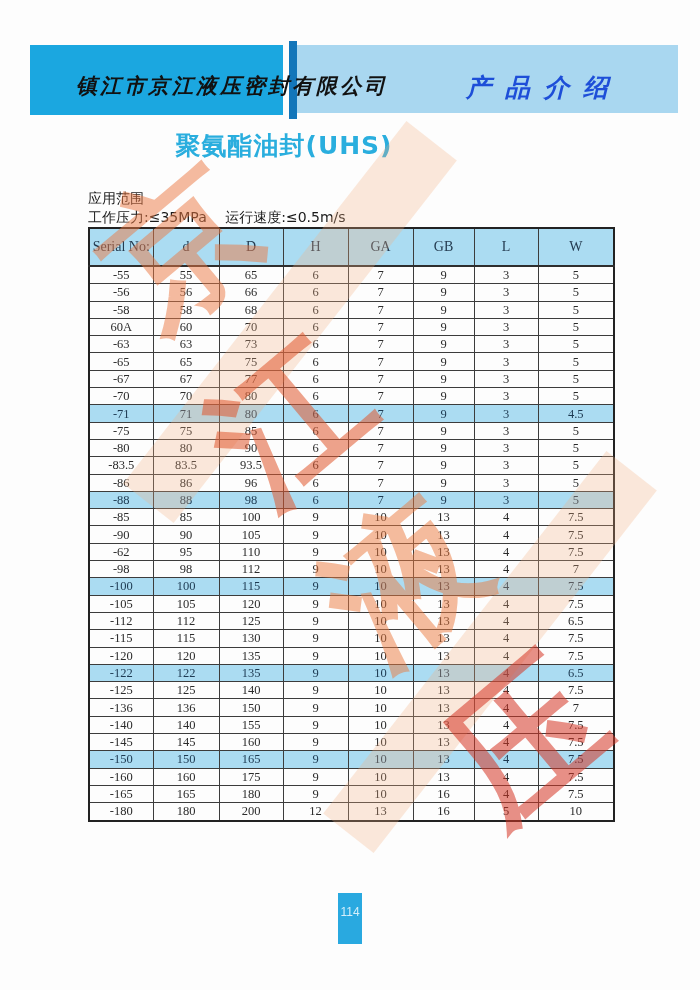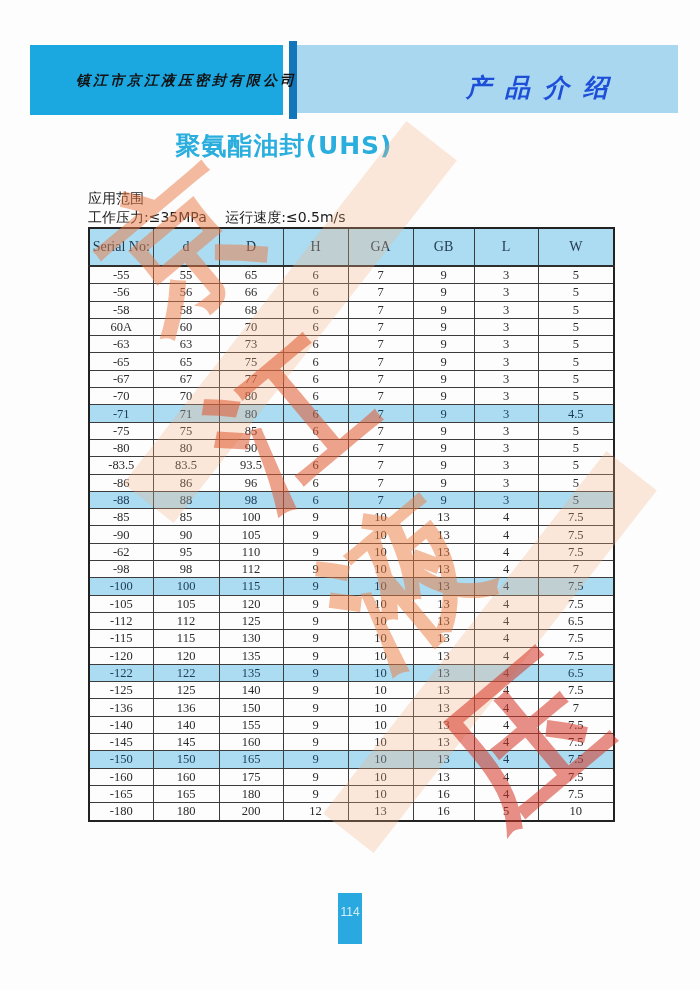--- a/index.html
+++ b/index.html
@@ -7,21 +7,21 @@
     width:700px;height:990px;position:relative;background:#fdfdfd;
     font-family:"DejaVu Sans","Liberation Sans",sans-serif;
     overflow:hidden;
   }
   
   .band-left{position:absolute;left:30px;top:45px;width:253px;height:70px;background:#1ba7e0;}
   .band-stripe{position:absolute;left:289px;top:41px;width:8px;height:78px;background:#1376ba;}
   .band-right{position:absolute;left:297px;top:45px;width:381px;height:68px;background:#a9d7f0;}
   .company-name{
     position:absolute;left:76px;top:72px;width:340px;
-    font-size:14px;font-weight:bold;font-style:italic;color:#111;
+    font-size:21px;font-weight:bold;font-style:italic;color:#111;
     letter-spacing:3px;white-space:nowrap;z-index:3;
   }
   .section-title{
     position:absolute;left:466px;top:71px;
     font-size:25px;font-weight:bold;font-style:italic;color:#1d4ed8;
     letter-spacing:14px;white-space:nowrap;z-index:3;
   }
   
   .page-title{
     position:absolute;left:0;top:129px;width:568px;text-align:center;

